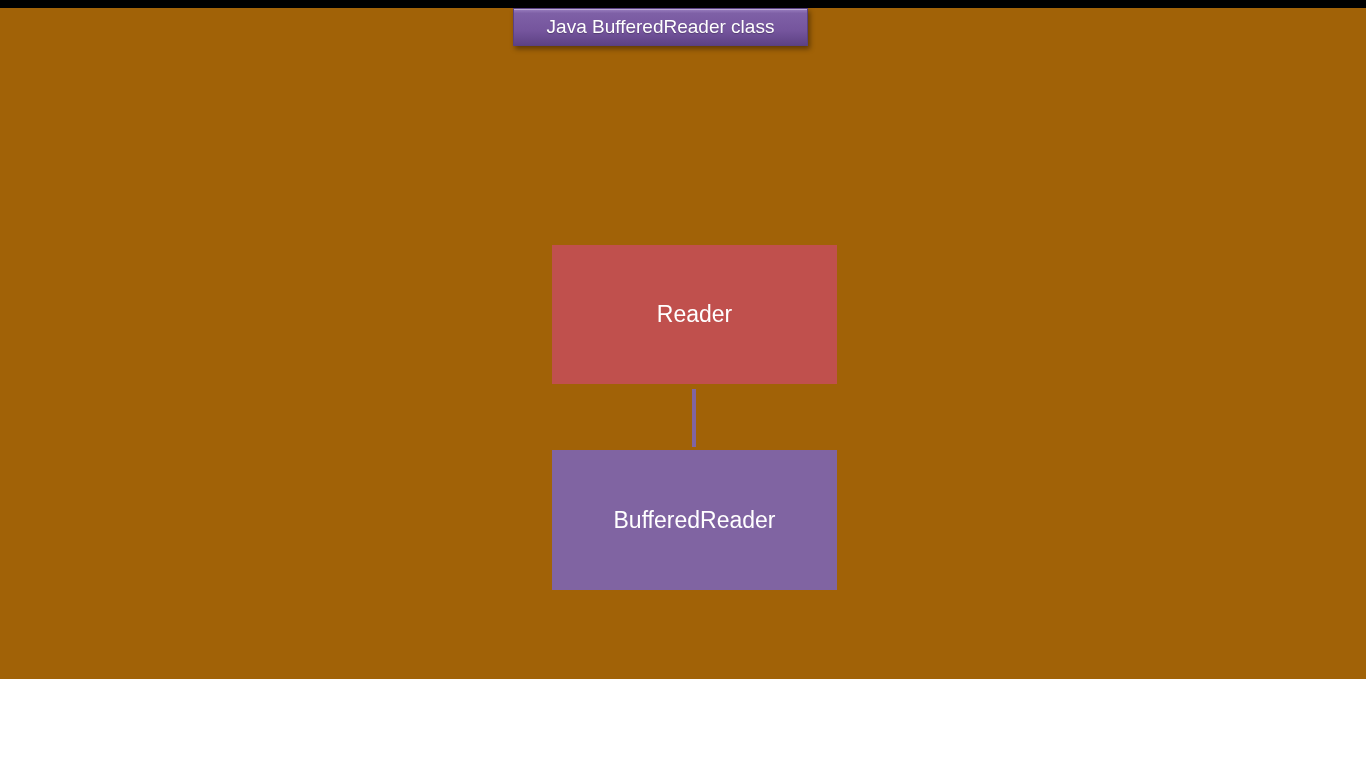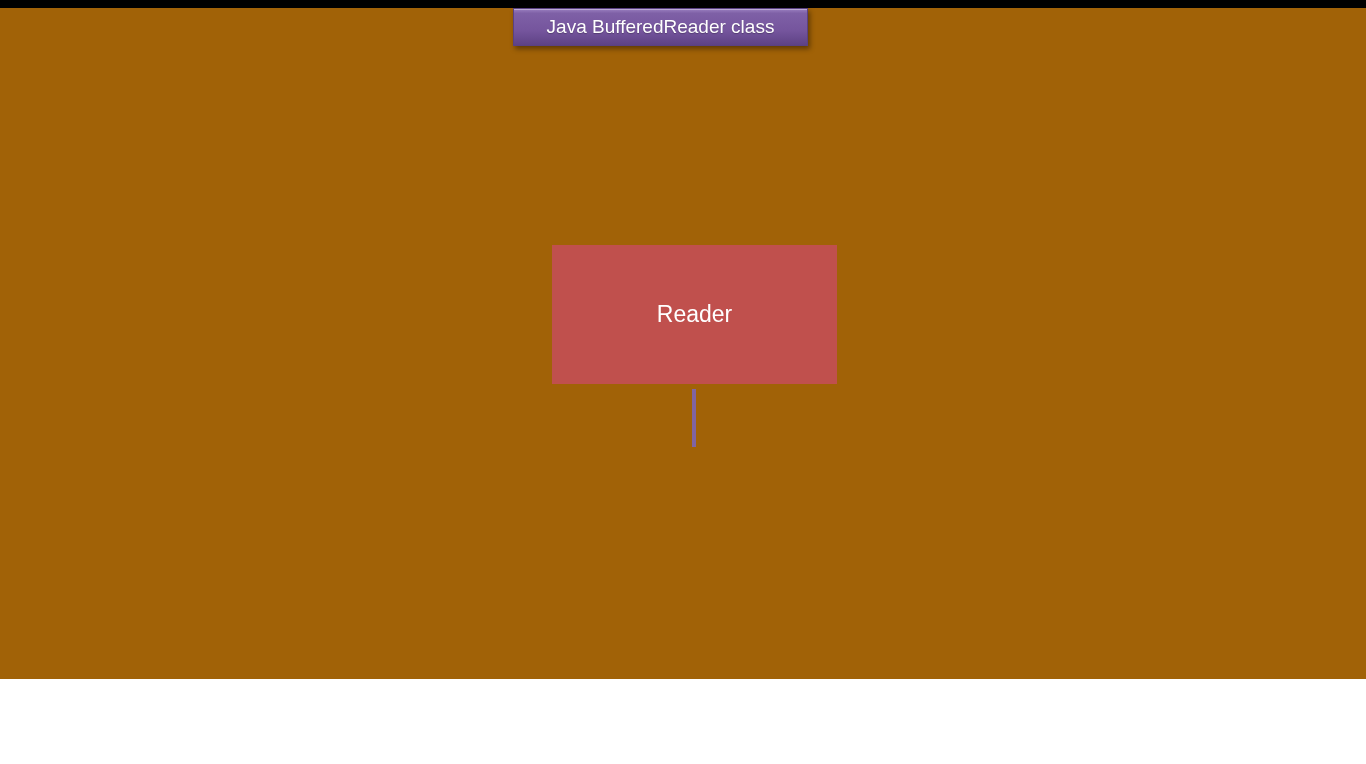--- a/index.html
+++ b/index.html
@@ -82,16 +82,19 @@
   <div class="title-banner">
     <span>Java BufferedReader class</span>
   </div>
 
   <div class="node reader">
     <span>Reader</span>
   </div>
 
   <div class="connector"></div>
 
+  <div class="node bufferedreader">
+    <span>BufferedReader</span>
+  </div>
 
   <div class="letterbox bottom"></div>
 
 </div>
 
 </body></html>

